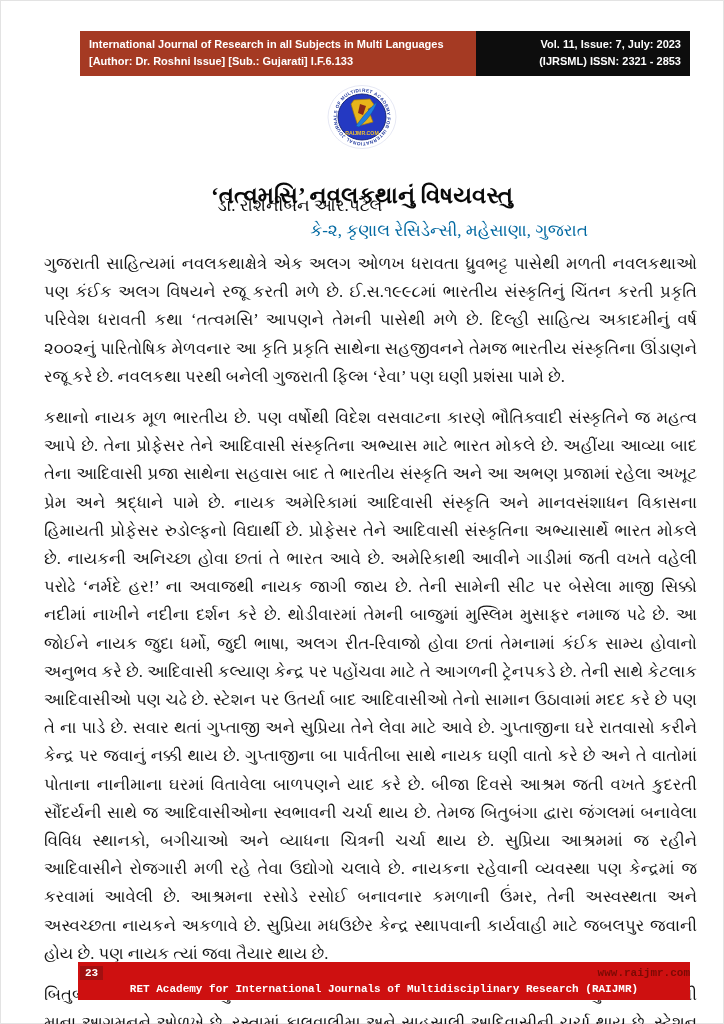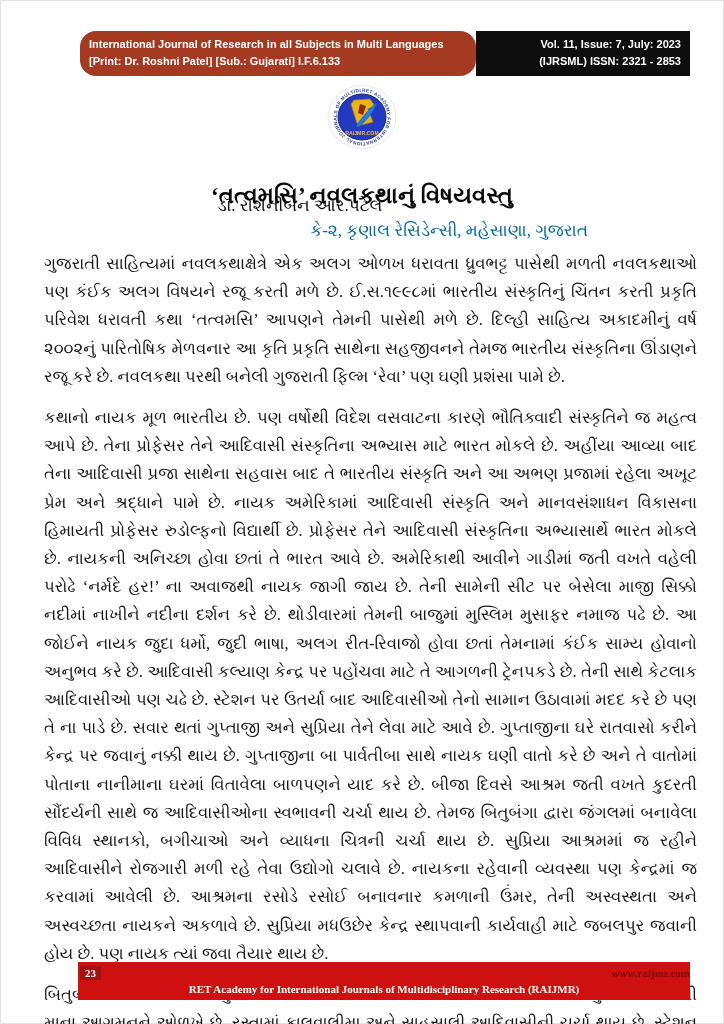--- a/index.html
+++ b/index.html
@@ -17,21 +17,20 @@
   
   .header-bar {
     position:absolute; left:80px; top:31px; width:610px; height:45px;
     display:flex; font-family:"Liberation Sans", sans-serif;
   }
   .header-left {
     width:396px; background:#A53A23; color:#fff;
     padding:5px 8px 4px 9px; box-sizing:border-box;
     font-size:11px; font-weight:bold; line-height:17px;
     white-space:nowrap;
-    border-radius:16px;
   }
   .header-right {
     flex:1; background:#0d0d0d; color:#fff;
     padding:5px 9px 0 15px; box-sizing:border-box;
     font-size:11px; font-weight:bold; line-height:17px;
     text-align:right; white-space:nowrap;
   }
 
   
   .logo-wrap { position:absolute; left:327px; top:85px; width:70px; height:64px; }
@@ -55,41 +54,41 @@
   .article-body {
     position:absolute; left:28px; top:250px; width:669px;
     font-size:16.5px; line-height:28.2px; text-align:justify; color:#141414;
   }
   .article-body p { margin:0 0 13px 16px; }
 
   
   .footer-bar {
     position:absolute; left:78px; top:962px; width:612px; height:38px;
     background:#CE1010; color:#fff;
-    font-family:Liberation Serif, serif; font-size:11px; font-weight:bold;
+    font-family:Liberation Mono, monospace; font-size:11px; font-weight:bold;
     box-sizing:border-box; padding-top:3px;
   }
   .footer-row1 { display:flex; align-items:center; height:16px; }
   .footer-pagenum {
     background:#A21010; padding:1px 5px; margin-left:2px; margin-right:6px;
   }
   .footer-type { flex:0 0 auto; }
   .footer-spacer { flex:1; }
   .footer-site { color:#7B0A04; margin-right:0; }
   .footer-row2 { text-align:center; height:16px; line-height:16px; }
 </style>
 </head>
 <body>
 
 <div class="page">
 
   <div class="header-bar">
     <div class="header-left">
       <div>International Journal of Research in all Subjects in Multi Languages</div>
-      <div>[Print: Dr. Roshni Patel] [Sub.: Gujarati] I.F.6.133</div>
+      <div>[Author: Dr. Roshni Issue] [Sub.: Gujarati] I.F.6.133</div>
     </div>
     <div class="header-right">
       <div>Vol. 11, Issue: 7, July: 2023</div>
       <div>(IJRSML) ISSN: 2321 - 2853</div>
     </div>
   </div>
 
   <div class="logo-wrap">
     <svg viewBox="0 0 70 64">
       <ellipse cx="35" cy="32" rx="34" ry="31.5" fill="#ffffff" stroke="#d5d9ec" stroke-width="0.6"></ellipse>

